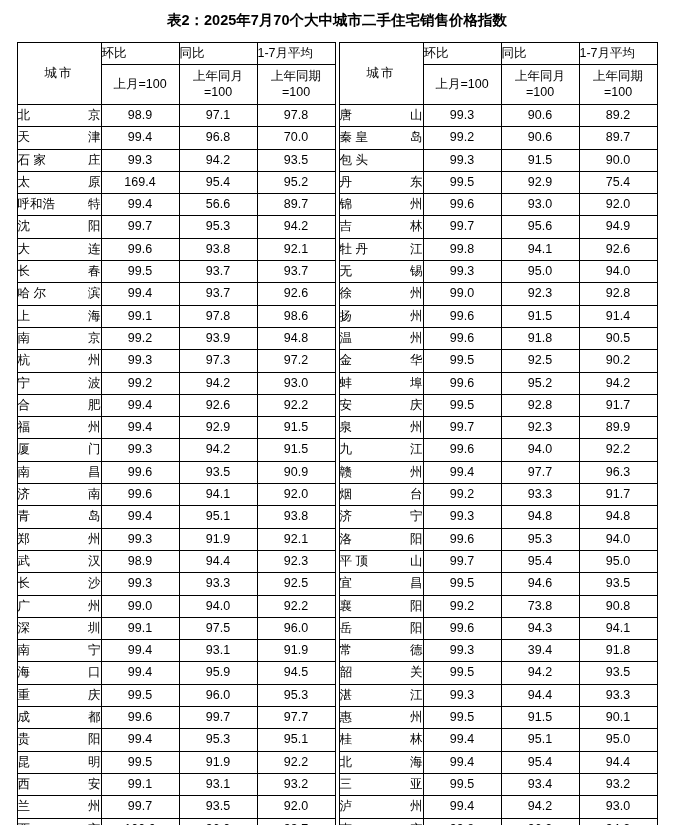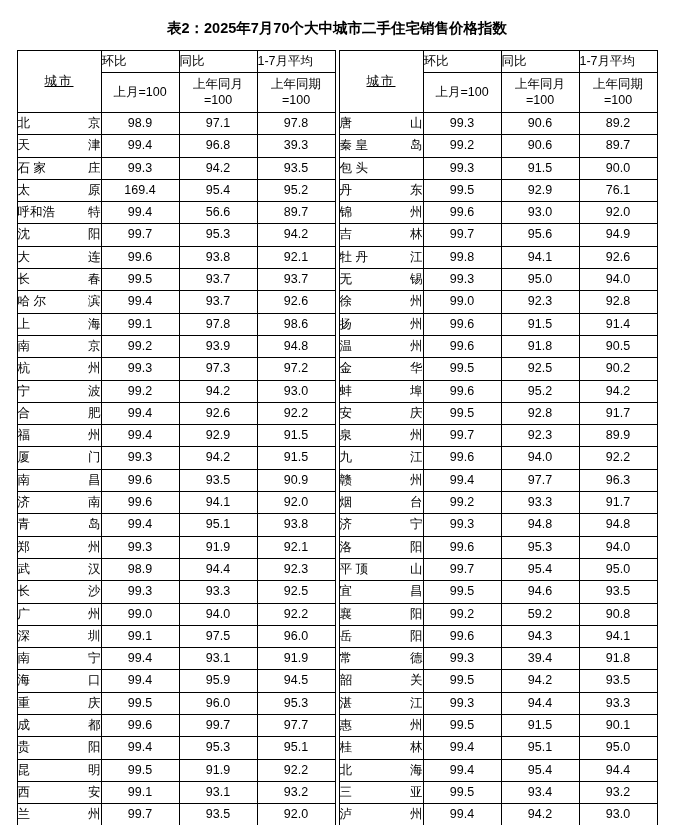--- a/index.html
+++ b/index.html
@@ -18,21 +18,20 @@
     padding: 0;
   }
   .title {
     text-align: center;
     font-size: 14.5px;
     font-weight: bold;
     color: #000;
     padding-top: 11px;
     padding-bottom: 12px;
     letter-spacing: 0px;
-    margin-top: 8px;
   }
   table.main {
     border-collapse: collapse;
     margin: 0 auto;
     width: 640px;
     table-layout: fixed;
   }
   table.main td, table.main th {
     border: 1px solid #000;
     padding: 0;
@@ -54,21 +53,20 @@
     font-size: 12px;
     line-height: 1.25;
     padding: 1px 0;
   }
   .hdr-city {
     text-align: center;
     vertical-align: middle;
     font-size: 13.5px;
     font-weight: bold;
     letter-spacing: 2px;
-    text-decoration: underline;
   }
   .datarow td {
     height: 21.3px;
     line-height: 21.3px;
   }
   .city-name {
     font-size: 13px;
     text-align: left;
     padding: 0 6px 0 4px;
     white-space: nowrap;
@@ -169,21 +167,21 @@
         </tr>
         <tr class="datarow">
           <td class="city-name">
             <div class="city-inner">
               <span>天</span>
               <span>津</span>
             </div>
           </td>
           <td class="num">99.4</td>
           <td class="num">96.8</td>
-          <td class="num">39.3</td>
+          <td class="num">70.0</td>
           <td class="gap"></td>
           <td class="city-name">
             <div class="city-inner">
               <span>秦 皇</span>
               <span>岛</span>
             </div>
           </td>
           <td class="num">99.2</td>
           <td class="num">90.6</td>
           <td class="num">89.7</td>
@@ -221,21 +219,21 @@
           <td class="num">95.2</td>
           <td class="gap"></td>
           <td class="city-name">
             <div class="city-inner">
               <span>丹</span>
               <span>东</span>
             </div>
           </td>
           <td class="num">99.5</td>
           <td class="num">92.9</td>
-          <td class="num">76.1</td>
+          <td class="num">75.4</td>
         </tr>
         <tr class="datarow">
           <td class="city-name">
             <div class="city-inner">
               <span>呼和浩</span>
               <span>特</span>
             </div>
           </td>
           <td class="num">99.4</td>
           <td class="num">56.6</td>
@@ -619,21 +617,21 @@
           <td class="num">94.0</td>
           <td class="num">92.2</td>
           <td class="gap"></td>
           <td class="city-name">
             <div class="city-inner">
               <span>襄</span>
               <span>阳</span>
             </div>
           </td>
           <td class="num">99.2</td>
-          <td class="num">59.2</td>
+          <td class="num">73.8</td>
           <td class="num">90.8</td>
         </tr>
         <tr class="datarow">
           <td class="city-name">
             <div class="city-inner">
               <span>深</span>
               <span>圳</span>
             </div>
           </td>
           <td class="num">99.1</td>

